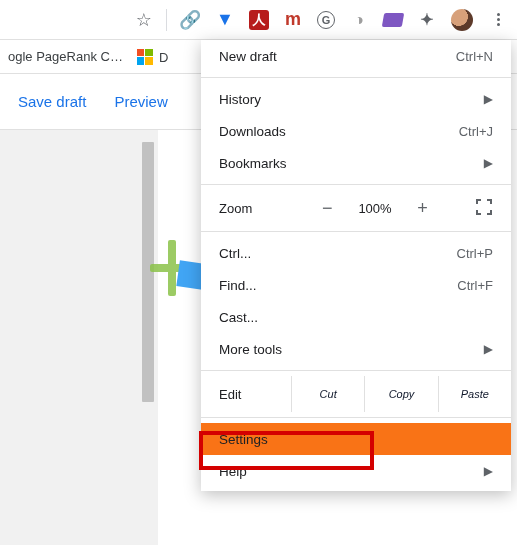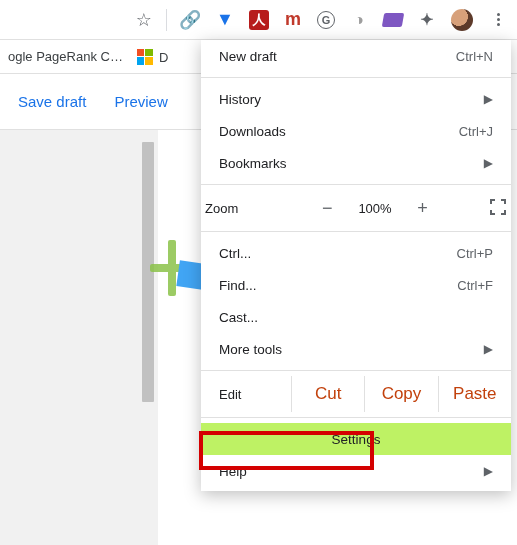--- a/index.html
+++ b/index.html
@@ -118,38 +118,37 @@
     position:relative;
   }
   .menu-item .shortcut {
     margin-left:auto; color:#5f6368; font-size:13px;
   }
   .menu-item .chev {
     margin-left:auto; color:#5f6368; font-size:12px;
   }
   .menu-sep { height:1px; background:#e0e0e0; margin:5px 0; }
   .zoom-row {
-    display:flex; align-items:center; height:36px; padding:0 4px;
+    display:flex; align-items:center; height:36px; padding:0 18px;
   }
   .zoom-row .lbl { flex:0 0 70px; }
   .zoom-ctl { flex:1; display:flex; align-items:center; justify-content:center; gap:22px; color:#5f6368; }
   .zoom-ctl .val { color:#202124; }
   .zoom-ctl .pm { font-size:18px; width:18px; text-align:center; cursor:pointer; }
   .fullscr { margin-left:14px; }
   .edit-row {
     display:flex; align-items:stretch; height:36px;text-align:center;
   }
   .edit-row .lbl { width:90px; display:flex; align-items:center; padding-left:18px; }
   .edit-row .cell {
     flex:1; display:flex; align-items:center; justify-content:center;
-    border-left:1px solid #e0e0e0; color:#c2410c; font-size:17px;
+    border-left:1px solid #e0e0e0; color:#0f172a; font-size:11px;font-style:italic;
   }
   .highlight-row {
-    background:#bef264;
-    justify-content:center;
+    background:#f97316;
   }
   .red-box {
     position:absolute; pointer-events:none;
     border:4px solid #d40000;
     z-index:6;
   }
 </style>
 </head>
 <body>
 

